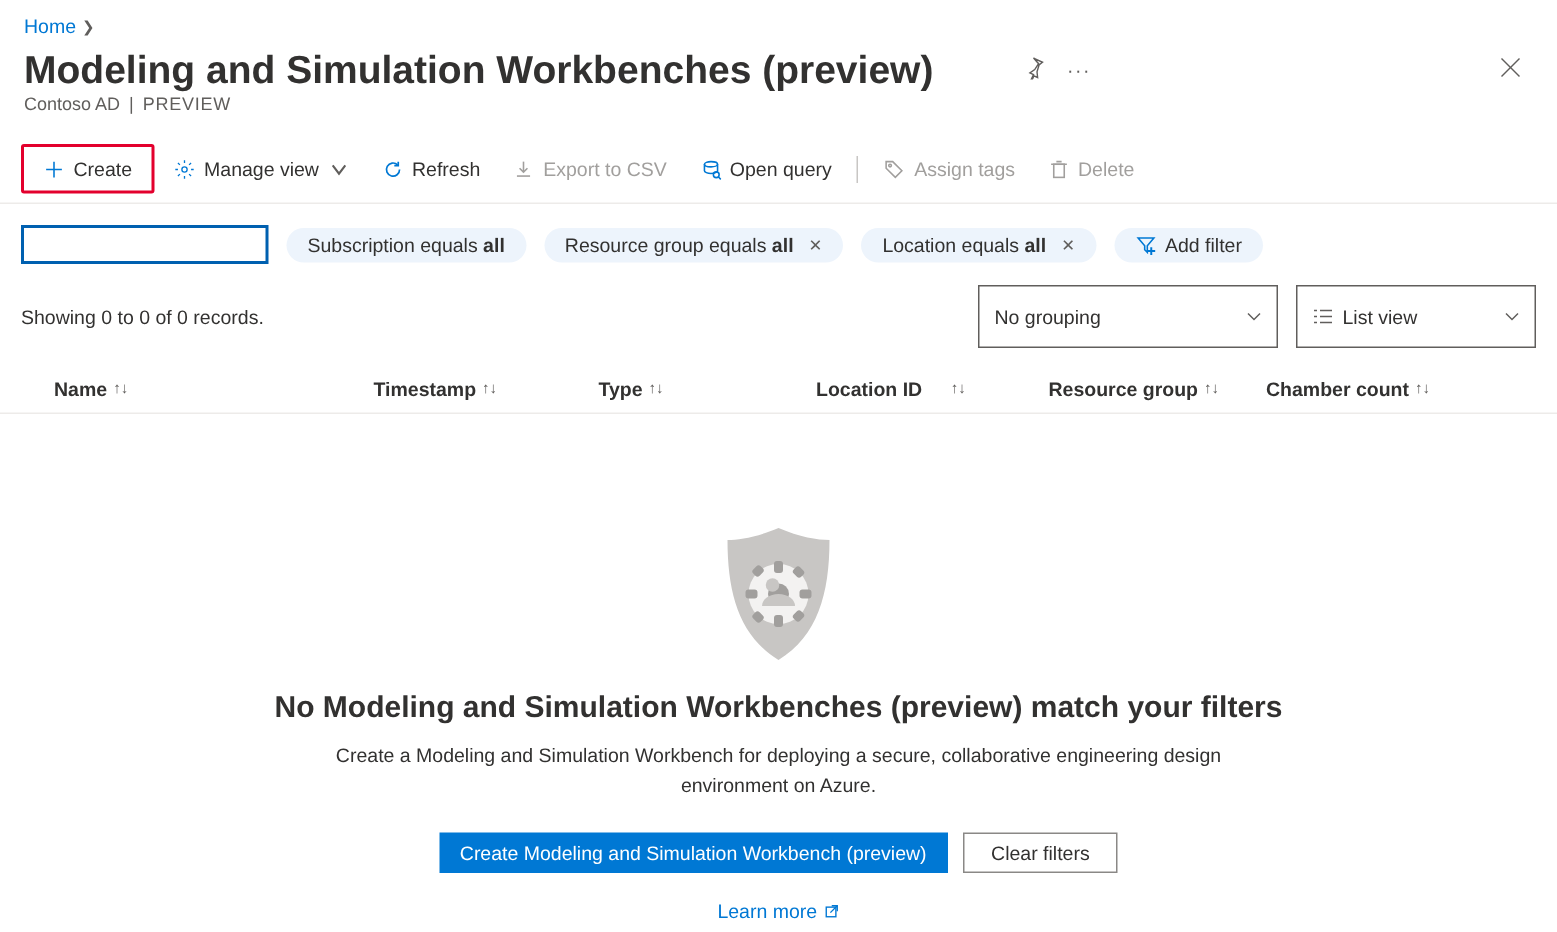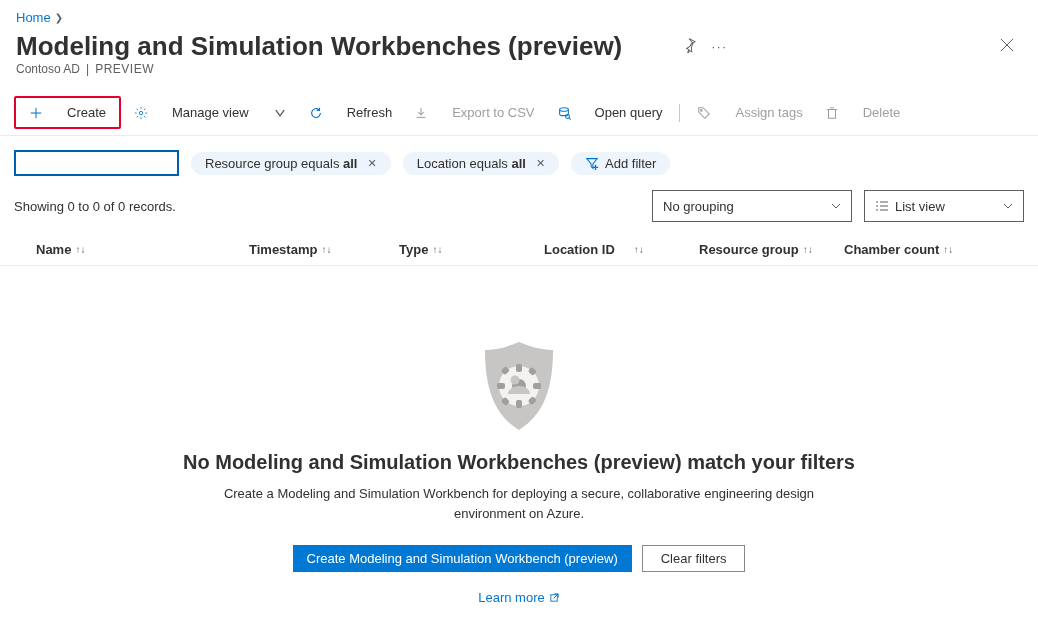--- a/index.html
+++ b/index.html
@@ -13,38 +13,38 @@
   .page-title { font-size: 26px; font-weight: 600; flex: 0 0 auto; color: #323130; }
   .header-icons { display: flex; align-items: center; gap: 14px; margin-left: 14px; color: #605e5c; }
   .header-spacer { flex: 1; }
   .close-x { color: #605e5c; font-size: 18px; cursor: pointer; padding: 4px 8px; }
 
   .subheader { padding: 0 16px 14px 16px; font-size: 12px; color: #605e5c; display:flex; align-items:center; gap:6px;}
   .subheader .org { color:#605e5c; }
   .subheader .prev { letter-spacing: .5px; }
 
   .toolbar { display: flex; align-items: center; gap: 4px; padding: 6px 14px; border-bottom: 1px solid #edebe9; }
-  .tbtn { display: inline-flex; align-items: center; gap: 24px; padding: 4px 8px; color: #323130; cursor: pointer; font-size: 13px; border:1px solid transparent; background:transparent; }
+  .tbtn { display: inline-flex; align-items: center; gap: 6px; padding: 4px 8px; color: #323130; cursor: pointer; font-size: 13px; border:1px solid transparent; background:transparent; }
   .tbtn.disabled { color: #a19f9d; cursor: default; }
   .tbtn svg { width: 14px; height: 14px; }
   .create-highlight { border: 2px solid #e3002d; padding: 3px; border-radius:2px; }
   .create-highlight .tbtn { border:none; padding:4px 10px; }
   .divider { width:1px; height:18px; background:#c8c6c4; margin:0 4px; }
 
   .filters-row { display: flex; align-items: center; gap: 12px; padding: 14px 14px 10px 14px; }
   .search-box { border: 2px solid #0060b0; height: 26px; width: 165px; background:#fff; }
   .pill { background: #edf4fc; border-radius: 20px; padding: 4px 14px; font-size: 13px; color:#323130; display:inline-flex; align-items:center; gap:10px; cursor:pointer; }
   .pill .bold { font-weight:600; }
   .pill .x { color:#605e5c; font-size:11px; cursor:pointer; }
   .add-filter { background:#edf4fc; border-radius:20px; padding:4px 14px; display:inline-flex; align-items:center; gap:6px; color:#323130; cursor:pointer; }
 
   .controls-row { display:flex; align-items:center; padding: 4px 14px 12px 14px; gap:12px; }
   .records-text { font-size:13px; color:#323130; }
   .spacer { flex:1; }
-  .select-box { border:1px solid #605e5c; padding:4px 10px; height:32px; display:flex; align-items:center; justify-content:space-between; gap:30px; font-size:13px; cursor:pointer; background:#fff;}
+  .select-box { border:1px solid #605e5c; padding:4px 10px; height:42px; display:flex; align-items:center; justify-content:space-between; gap:30px; font-size:13px; cursor:pointer; background:#fff;}
   .select-box.small { width: 200px; }
   .select-box.tiny { width: 160px; }
 
   .table-header { display:flex; padding: 8px 14px; border-bottom:1px solid #edebe9; font-size:13px; font-weight:600; }
   .col { display:flex; align-items:center; gap:4px; cursor:pointer; }
   .col .sort { color:#605e5c; font-size:10px; }
   .c-name{ flex:0 0 235px; padding-left:22px;} .c-ts{flex:0 0 150px;} .c-type{flex:0 0 145px;} .c-loc{flex:0 0 155px;gap:19px;} .c-rg{flex:0 0 145px;} .c-cc{flex:1;}
 
   .empty-state { text-align:center; padding-top: 70px; }
   .empty-icon { display:inline-block; margin-bottom:12px; }
@@ -147,20 +147,23 @@
         <rect x="4" y="4" width="8" height="10"></rect>
         <line x1="2" y1="4" x2="14" y2="4"></line>
         <line x1="6" y1="2" x2="10" y2="2"></line>
       </svg>
     <span>Delete</span>
   </button>
 </div>
 
 <div class="filters-row">
   <input class="search-box" type="text" style="">
+  <span class="pill">
+    <span><span>Subscription equals </span><span class="bold">all</span></span>
+  </span>
   <span class="pill">
     <span><span>Resource group equals </span><span class="bold">all</span></span>
     <span class="x">✕</span>
   </span>
   <span class="pill">
     <span><span>Location equals </span><span class="bold">all</span></span>
     <span class="x">✕</span>
   </span>
   <span class="add-filter">
     <svg width="14" height="14" viewBox="0 0 16 16" fill="none" stroke="#0078d4" stroke-width="1.2">

